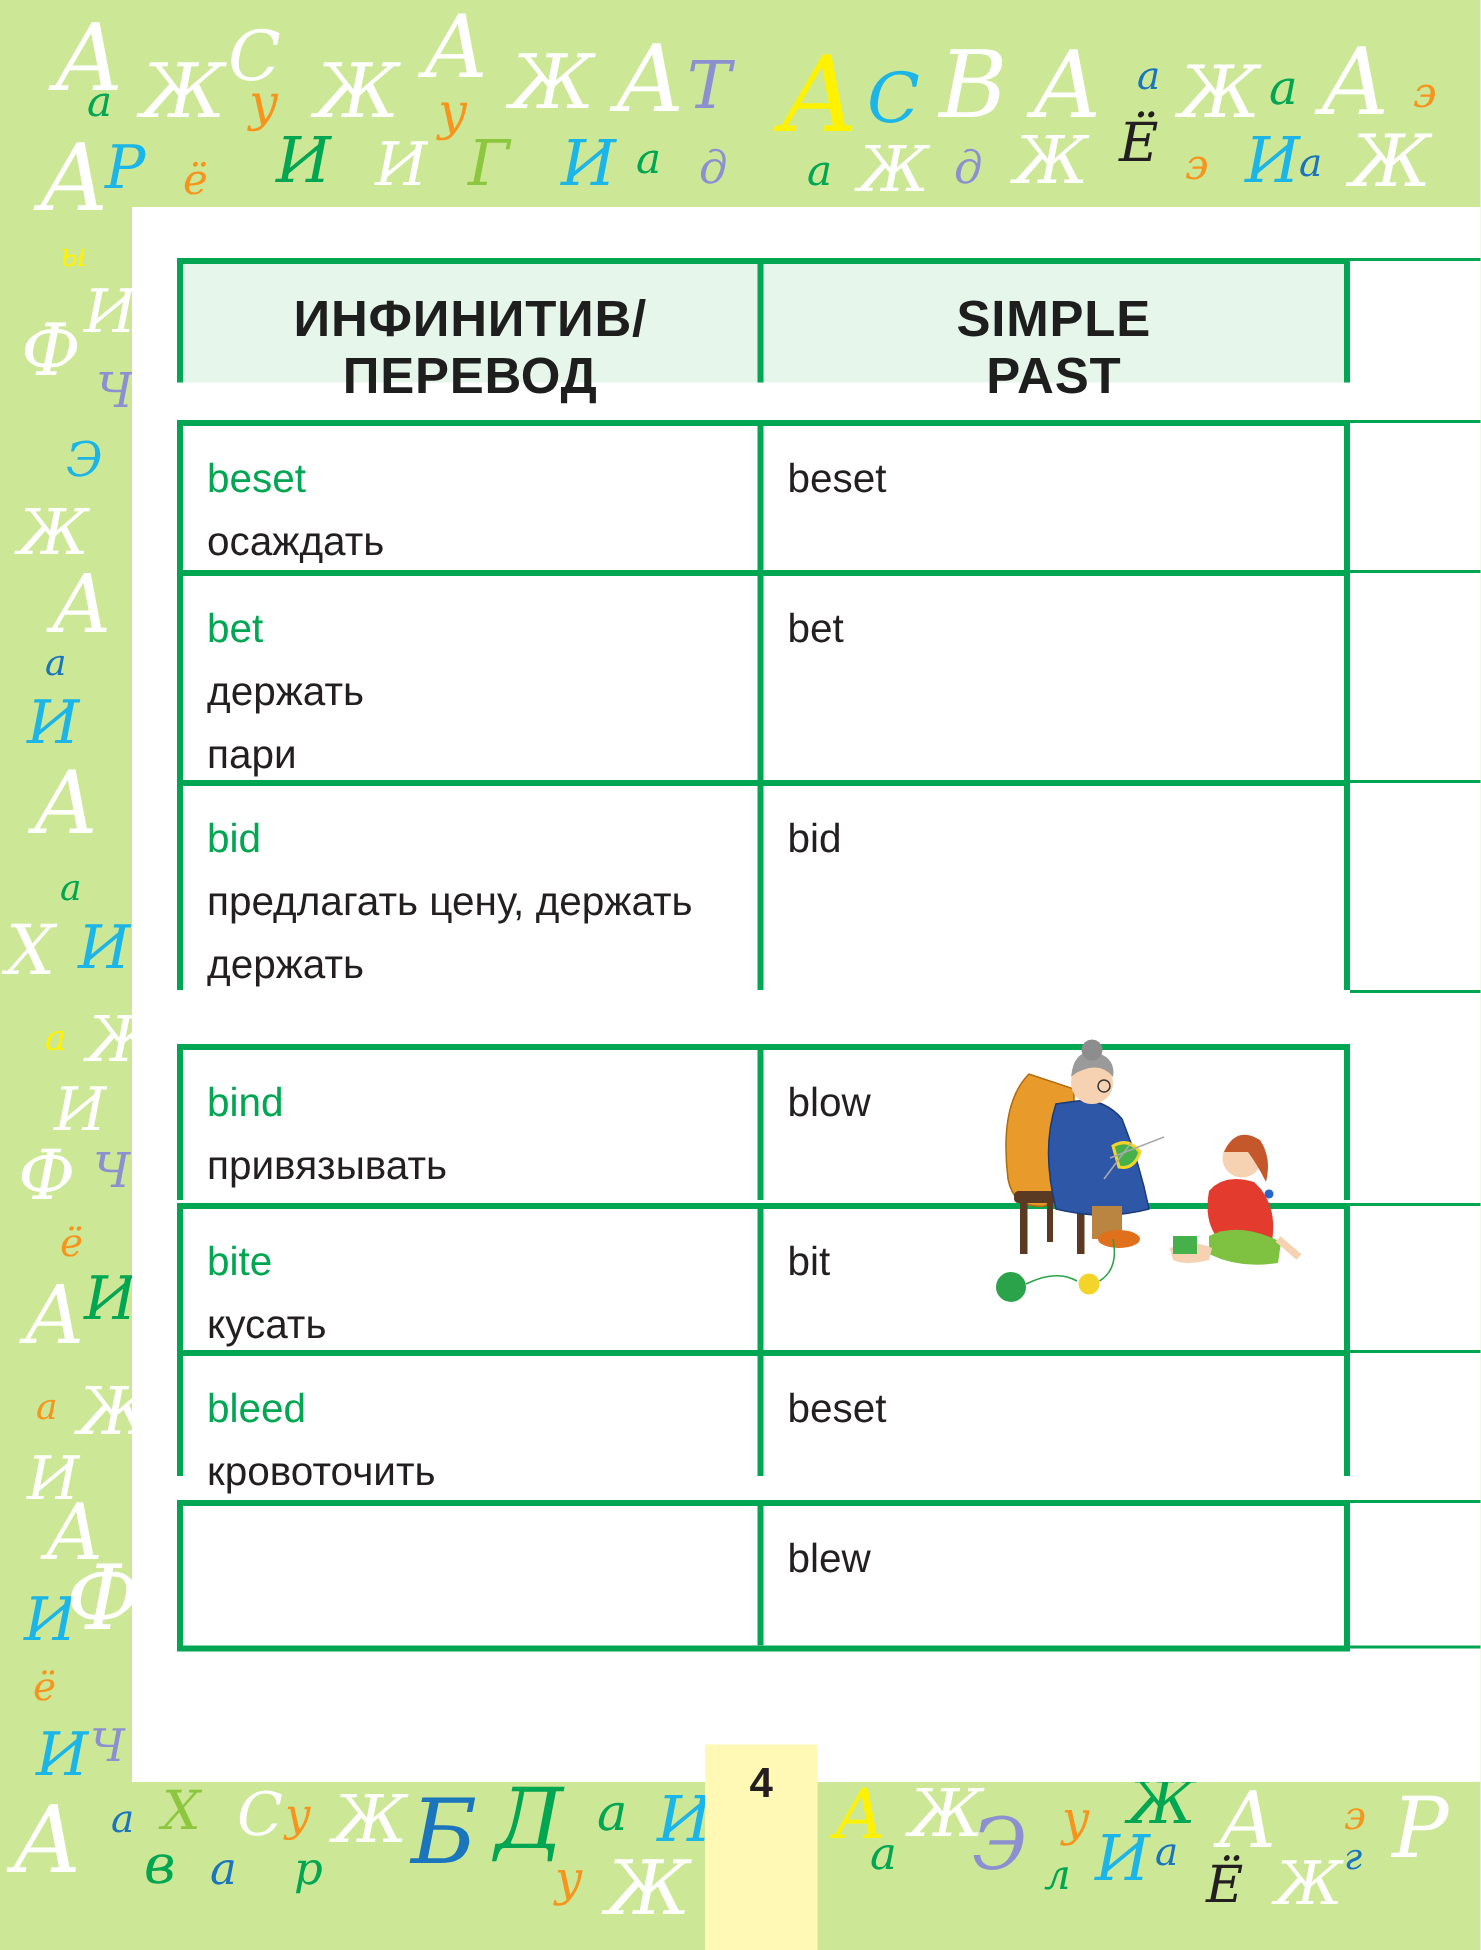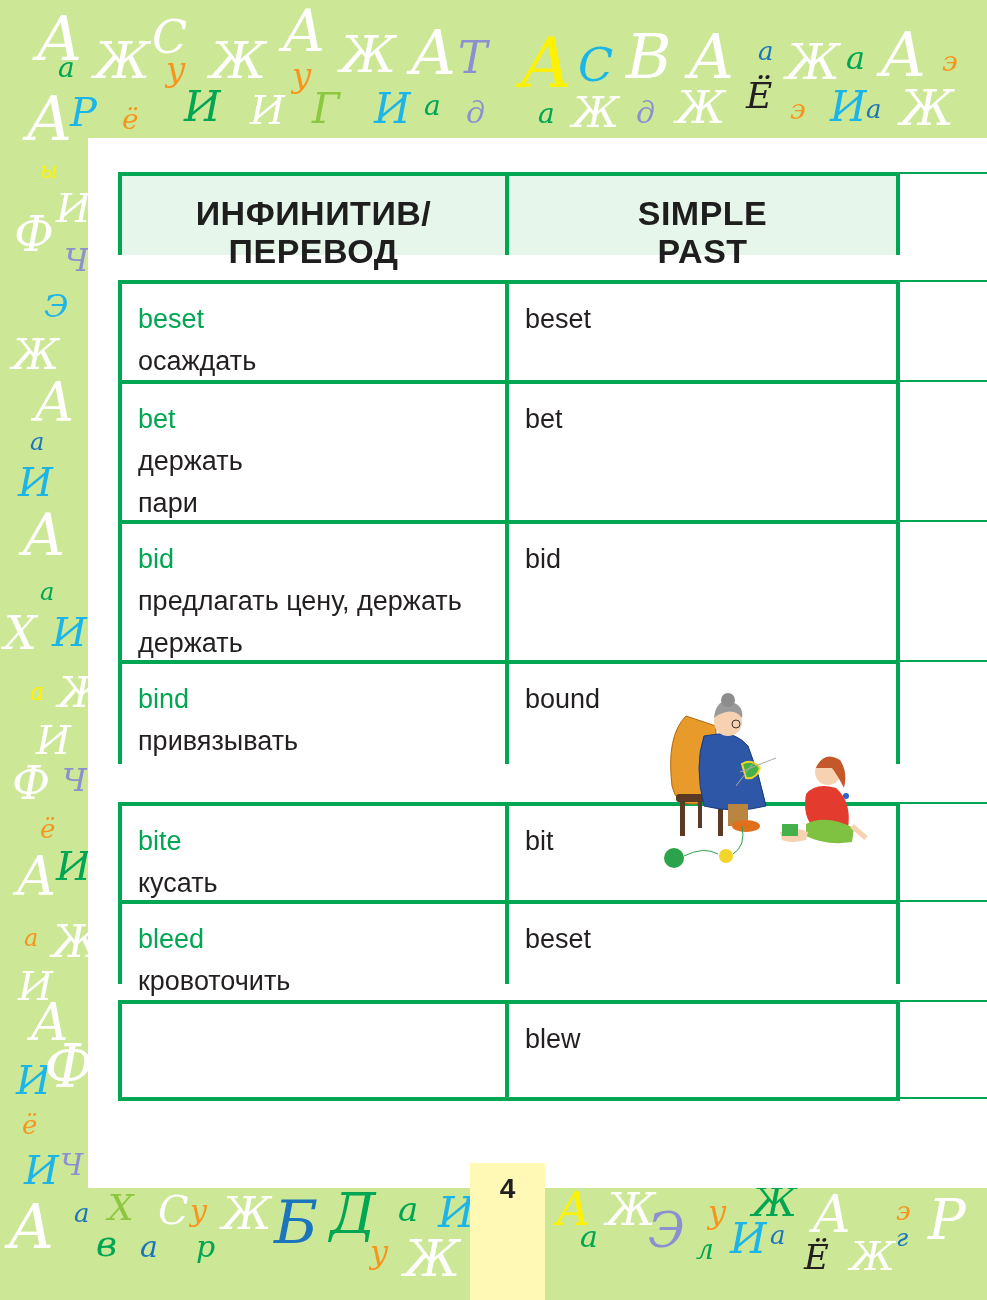--- a/index.html
+++ b/index.html
@@ -173,27 +173,27 @@
     <span class="word">bid</span>
     <span class="trans" style="white-space:nowrap;">предлагать цену, держать</span>
     <span class="trans">держать</span>
   </div>
   <div class="cell c2">
     <span class="past">bid</span>
   </div>
 </div>
 <div class="ext" style="top:520px;"></div>
 
-<div class="row" style="top:660px;height:104px;">
+<div class="row" style="top:696px;height:104px;">
   <div class="cell c1">
     <span class="word">bind</span>
     <span class="trans">привязывать</span>
   </div>
   <div class="cell c2">
-    <span class="past">bound</span>
+    <span class="past">blow</span>
   </div>
 </div>
 <div class="ext" style="top:660px;"></div>
 
 <div class="row" style="top:802px;height:98px;">
   <div class="cell c1">
     <span class="word">bite</span>
     <span class="trans">кусать</span>
   </div>
   <div class="cell c2">

